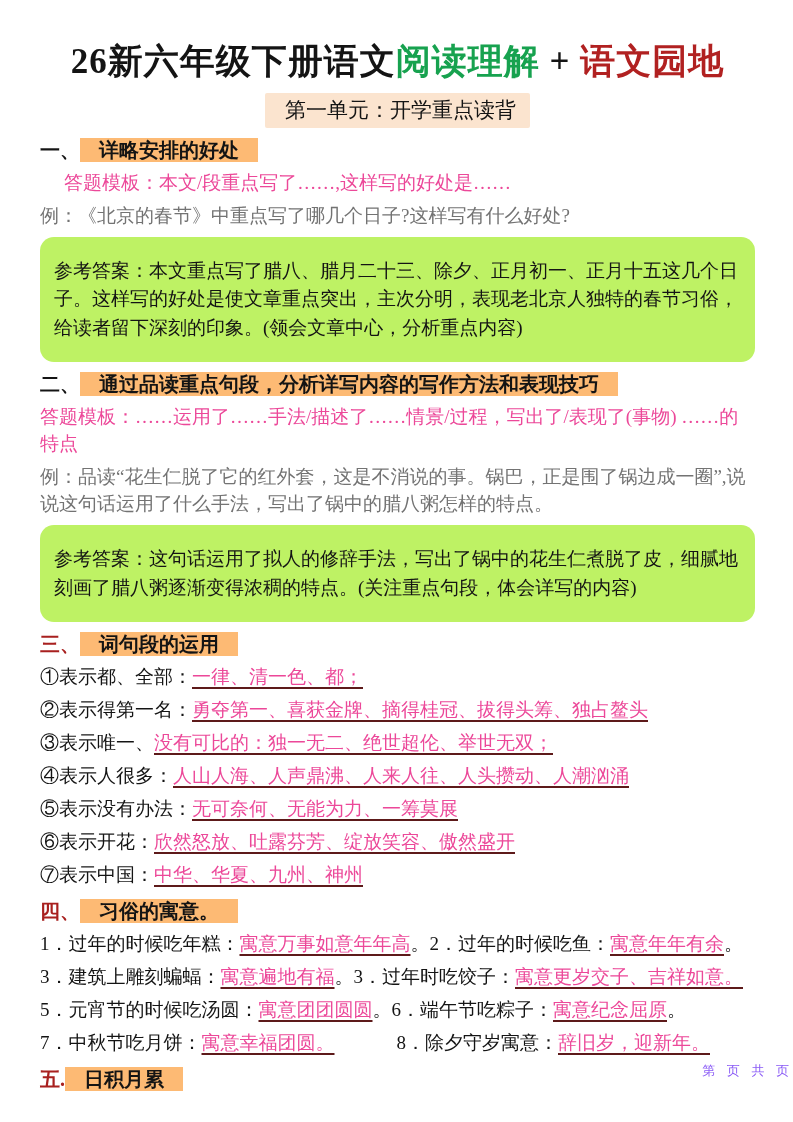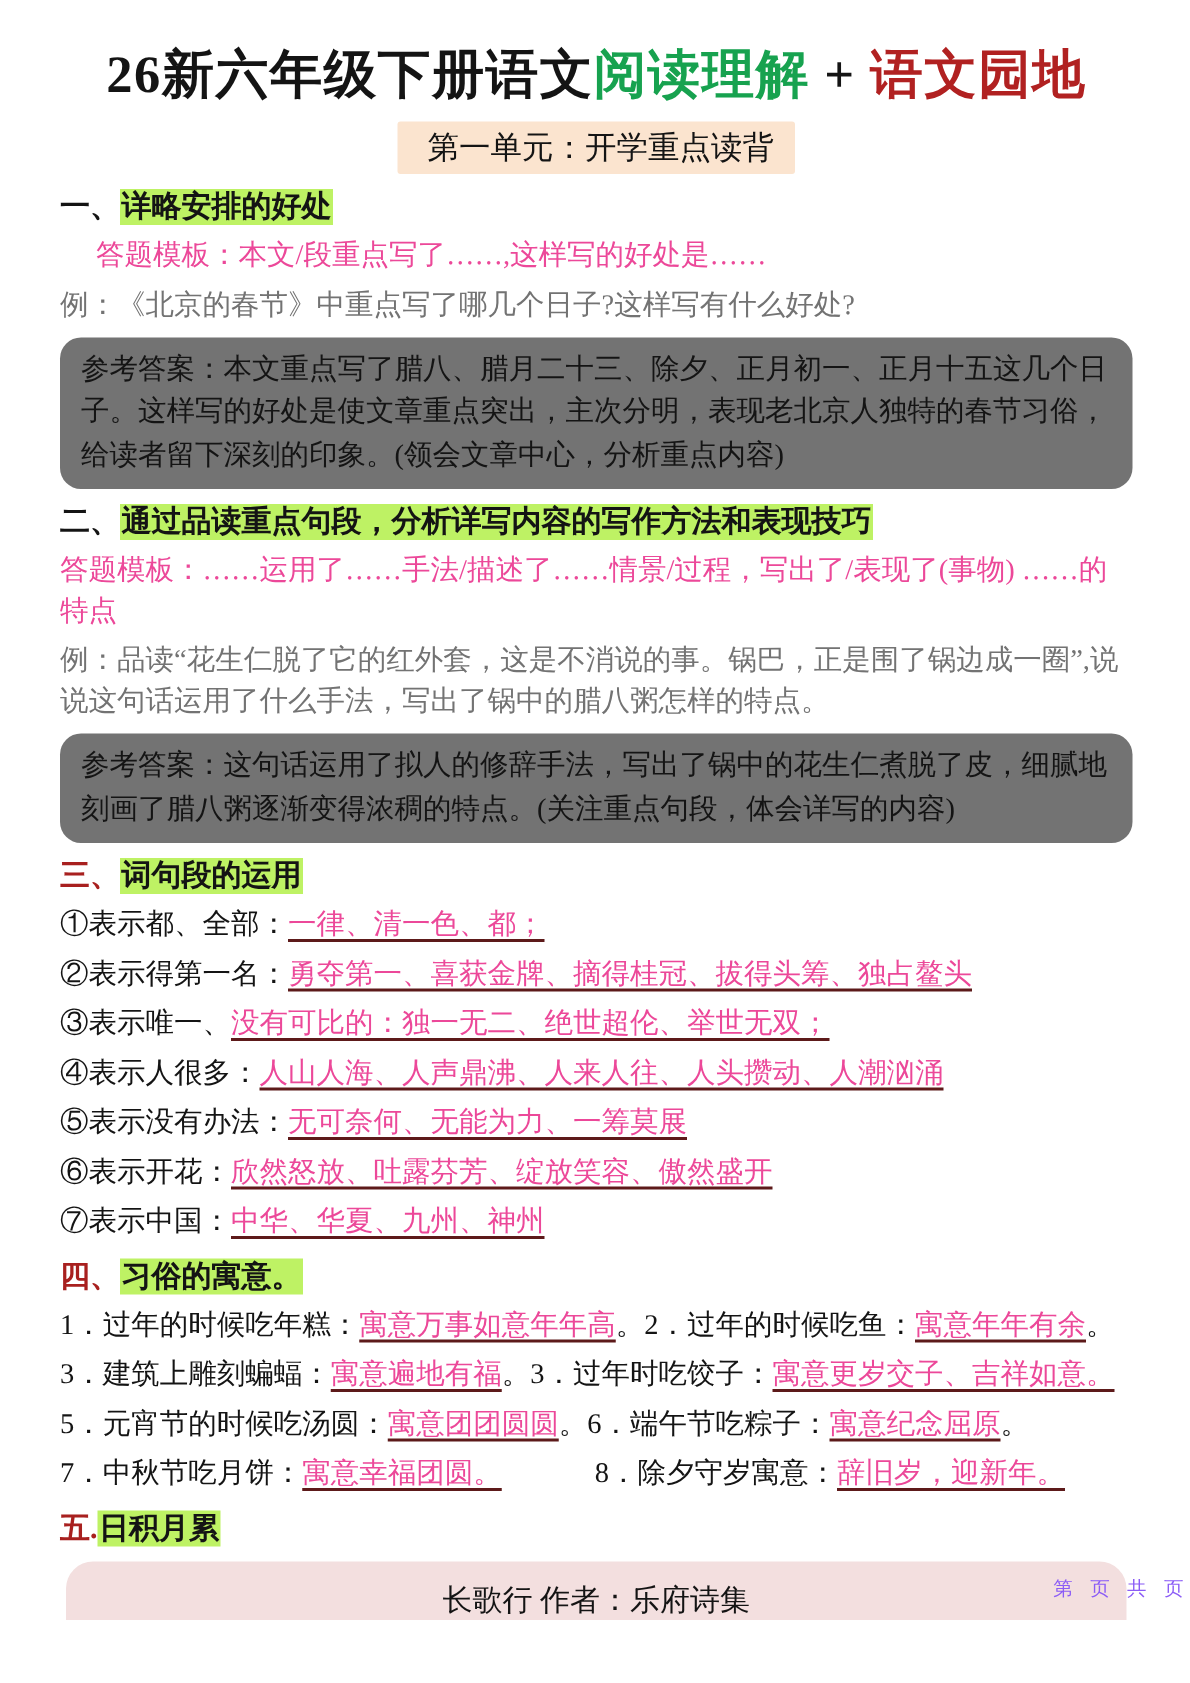--- a/index.html
+++ b/index.html
@@ -1,19 +1,19 @@
 <!DOCTYPE html>
 <html><head>
 <meta charset="utf-8">
 <style>
   html,body{margin:0;padding:0;background:#ffffff;}
   .page{
     position:relative;
     width:793px;height:1080px;
-    margin:0 auto;
+    margin:12px auto;
     box-sizing:border-box;
     padding:22px 38px 0 40px;
     overflow:hidden;
     background:#ffffff;
     font-family:"Liberation Serif","DejaVu Serif",serif;
     color:#141414;
   }
   .title{
     font-size:35px;
     font-weight:bold;
@@ -28,35 +28,35 @@
   .subtitle{
     display:inline-block;
     background:#fbe4cf;
     font-size:21px;
     padding:3px 14px 4px 20px;
     border-radius:2px;
   }
   .sec{font-size:20px;font-weight:bold;margin:9px 0 4px 0;line-height:1.35;}
   .num-black{color:#141414;}
   .num-red{color:#a8201f;}
-  .hl{background:#bef264;padding:1px 1px;}
+  .hl{background:#fdba74;padding:1px 19px;}
   .line{font-size:19px;line-height:1.42;margin:6px 0;}
   .indent{padding-left:24px;}
   .red{color:#ec4899;}
   .blue{color:#737373;}
   .ul{
     text-decoration:underline;
     text-underline-offset:4px;
     text-decoration-thickness:1.5px;
     text-decoration-color:#5d1a1a;
   }
   .box{
-    background:#737373;
+    background:#bef264;
     border-radius:14px;
-    padding:8px 14px;
+    padding:20px 14px;
     font-size:19px;
     line-height:1.5;
     margin:7px 0;
   }
   .gap-b{margin-left:62px;}
   .poem{
     background:#f3dfdf;
     border-radius:18px;
     padding:10px 24px 12px 24px;
     text-align:center;

